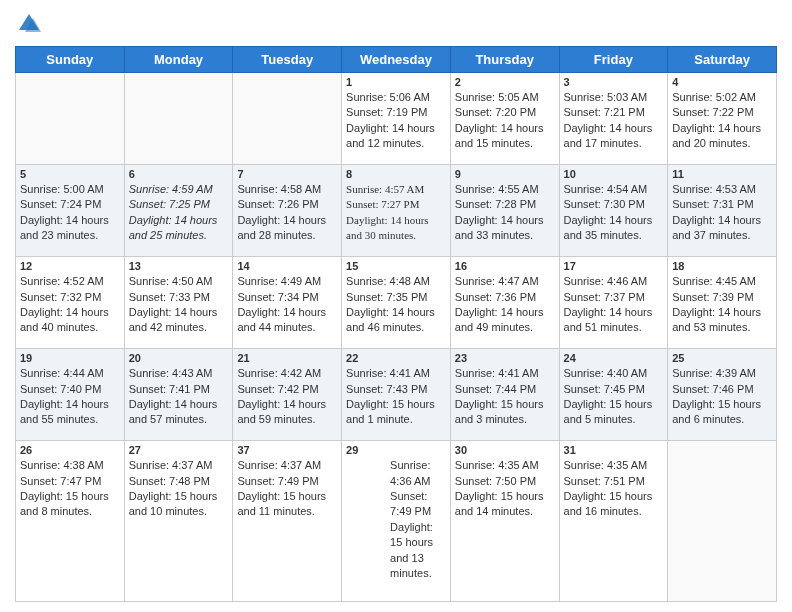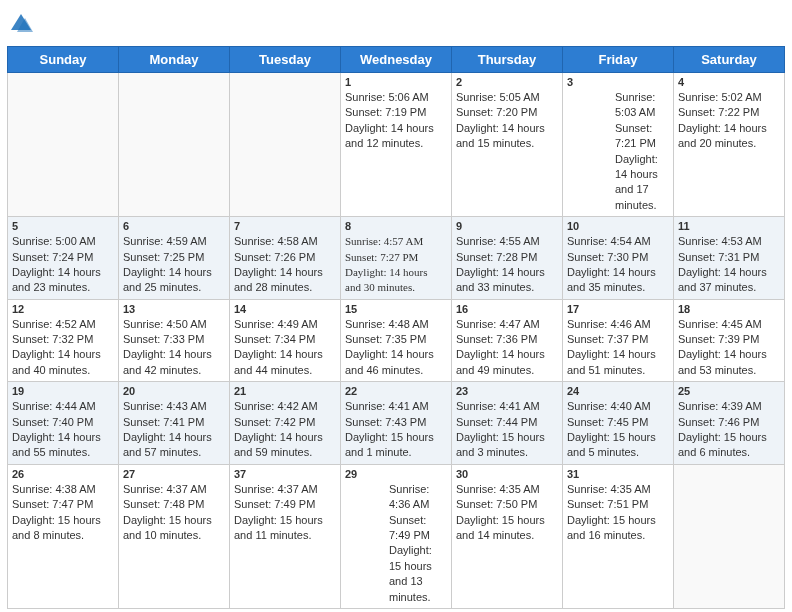--- a/index.html
+++ b/index.html
@@ -6,21 +6,21 @@
     body {
       font-family: Arial, sans-serif;
       background: #fff;
       width: 792px;
       height: 612px;
       overflow: hidden;
     }
     .page {
       width: 792px;
       height: 612px;
-      padding: 10px 7px;
+      padding: 10px 15px;
       display: flex;
       flex-direction: column;
     }
     .header {
       display: flex;
       justify-content: space-between;
       align-items: flex-start;
       margin-bottom: 8px;
     }
     .logo {
@@ -144,21 +144,21 @@
           </td>
           <td style="background-color: rgb(255, 255, 255);">
             <span class="day-num">2</span>
             <div class="cell-content" style="white-space: pre-line;">Sunrise: 5:05 AM
 Sunset: 7:20 PM
 Daylight: 14 hours
 and 15 minutes.</div>
           </td>
           <td style="background-color: rgb(255, 255, 255);">
             <span class="day-num">3</span>
-            <div class="cell-content" style="white-space: pre-line; margin-left: 48px;">Sunrise: 5:03 AM
+            <div class="cell-content" style="white-space: pre-line;">Sunrise: 5:03 AM
 Sunset: 7:21 PM
 Daylight: 14 hours
 and 17 minutes.</div>
           </td>
           <td style="background-color: rgb(255, 255, 255);">
             <span class="day-num">4</span>
             <div class="cell-content" style="white-space: pre-line;">Sunrise: 5:02 AM
 Sunset: 7:22 PM
 Daylight: 14 hours
 and 20 minutes.</div>
@@ -167,21 +167,21 @@
         <tr>
           <td style="background-color: rgb(238, 243, 248);">
             <span class="day-num">5</span>
             <div class="cell-content" style="white-space: pre-line;">Sunrise: 5:00 AM
 Sunset: 7:24 PM
 Daylight: 14 hours
 and 23 minutes.</div>
           </td>
           <td style="background-color: rgb(238, 243, 248);">
             <span class="day-num">6</span>
-            <div class="cell-content" style="white-space: pre-line;">Sunrise: 4:59 AM
+            <div class="cell-content" style="white-space: pre-line; font-style: italic;">Sunrise: 4:59 AM
 Sunset: 7:25 PM
 Daylight: 14 hours
 and 25 minutes.</div>
           </td>
           <td style="background-color: rgb(238, 243, 248);">
             <span class="day-num">7</span>
             <div class="cell-content" style="white-space: pre-line;">Sunrise: 4:58 AM
 Sunset: 7:26 PM
 Daylight: 14 hours
 and 28 minutes.</div>

